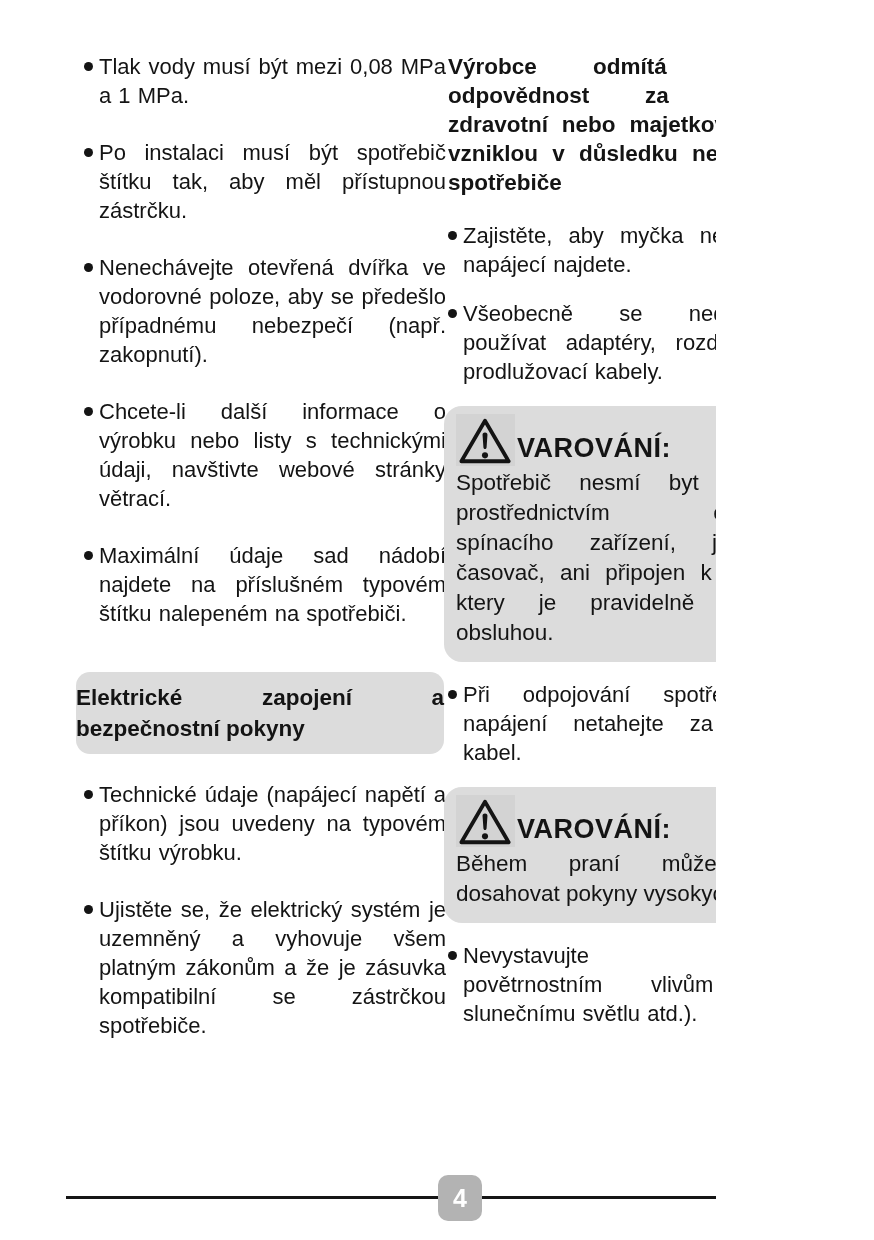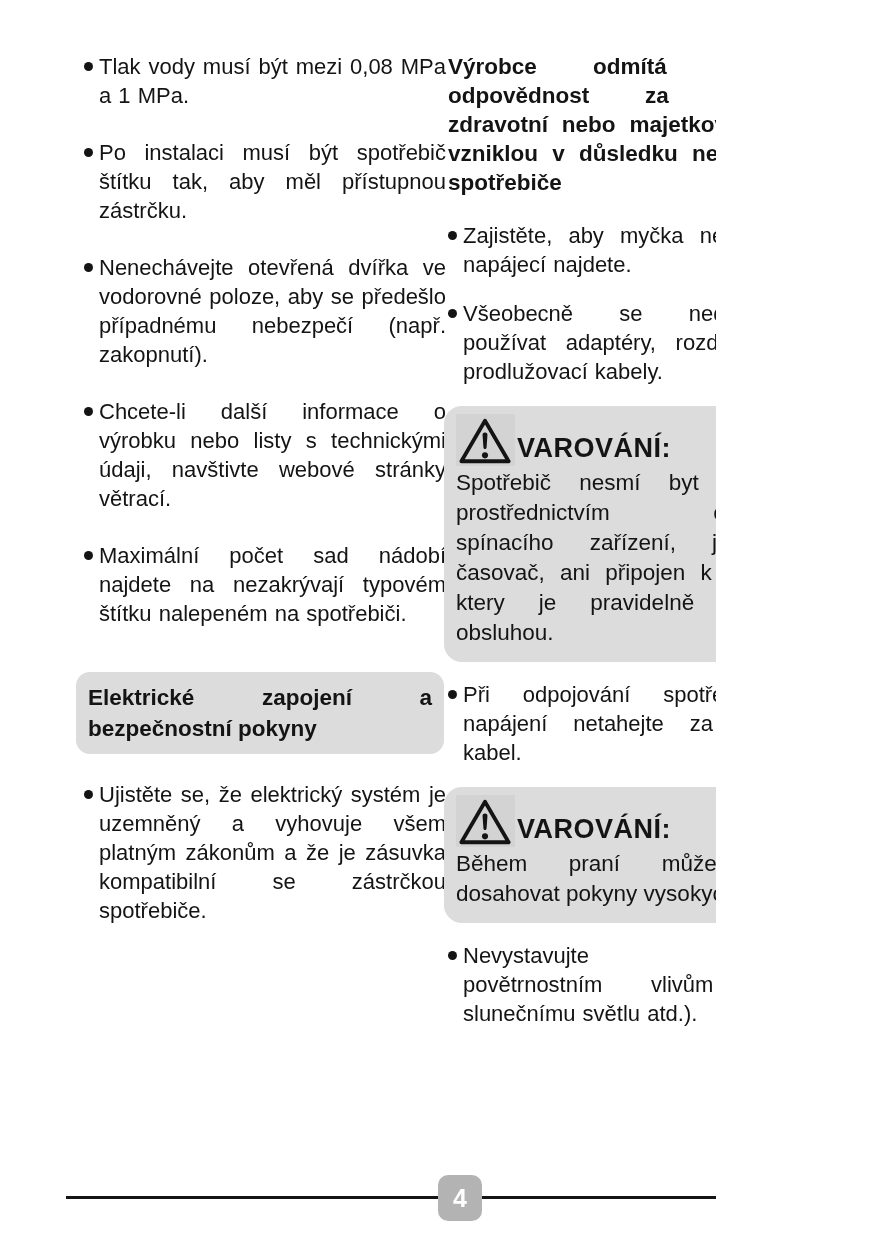--- a/index.html
+++ b/index.html
@@ -17,21 +17,21 @@
     text-align:justify; margin-bottom:28px; word-spacing:1px;
   }
   .col-right ul.bullets li { margin-bottom:20px; }
   ul.bullets li::before {
     content:""; position:absolute; left:0; top:10px; width:9px; height:9px;
     border-radius:50%; background:#141414;
   }
 
   .section-heading {
     background:#dcdcdc; border-radius:14px; box-sizing:border-box;
-    width:368px; margin:44px 0 26px -8px; padding:10px 12px;
+    width:368px; margin:44px 0 26px -8px; padding:10px 0;
     font-weight:bold; font-size:22.5px; line-height:31px; text-align:justify;
   }
 
   .intro-bold {
     font-weight:bold; font-size:22.5px; line-height:29px;
     text-align:justify; margin:0 0 24px 0; word-spacing:1px;
   }
 
   .warning-box {
     background:#dcdcdc; border-radius:18px; box-sizing:border-box;
@@ -62,26 +62,27 @@
 <body>
 
 <div class="page">
 
   <div class="col col-left">
     <ul class="bullets">
       <li>Tlak vody musí být mezi 0,08 MPa a 1 MPa.</li>
       <li>Po instalaci musí být spotřebič štítku tak, aby měl přístupnou zástrčku.</li>
       <li>Nenechávejte otevřená dvířka ve vodorovné poloze, aby se předešlo případnému nebezpečí (např. zakopnutí).</li>
       <li>Chcete-li další informace o výrobku nebo listy s technickými údaji, navštivte webové stránky větrací.</li>
-      <li>Maximální počet sad nádobí najdete na nezakrývají typovém štítku nalepeném na spotřebiči.</li>
+      <li>Maximální údaje sad nádobí najdete na příslušném typovém štítku nalepeném na spotřebiči.</li>
     </ul>
 
     <div class="section-heading">Elektrické zapojení a bezpečnostní pokyny</div>
 
     <ul class="bullets">
+      <li>Technické údaje (napájecí napětí a příkon) jsou uvedeny na typovém štítku výrobku.</li>
       <li>Ujistěte se, že elektrický systém je uzemněný a vyhovuje všem platným zákonům a že je zásuvka kompatibilní se zástrčkou spotřebiče.</li>
     </ul>
   </div>
 
   <div class="col col-right">
     <p class="intro-bold">Výrobce odmítá veškerou odpovědnost za jakoukoli zdravotní nebo majetkovou újmu vzniklou v důsledku neuzemnění spotřebiče</p>
 
     <ul class="bullets">
       <li>Zajistěte, aby myčka nestlačovala napájecí najdete.</li>
       <li>Všeobecně se nedoporučuje používat adaptéry, rozdvojky, ani prodlužovací kabely.</li>

